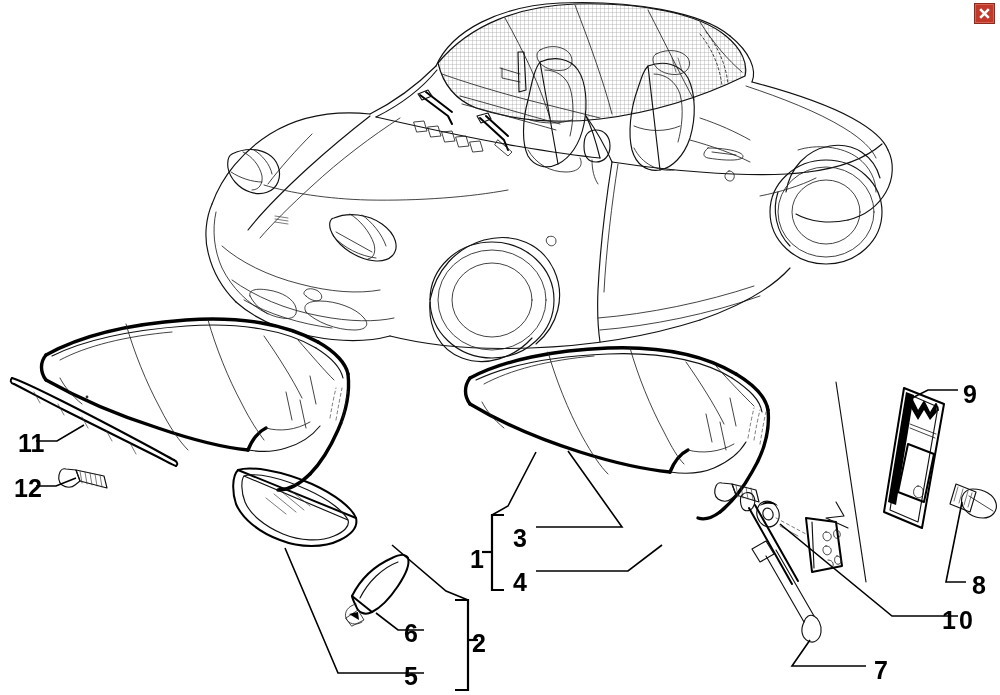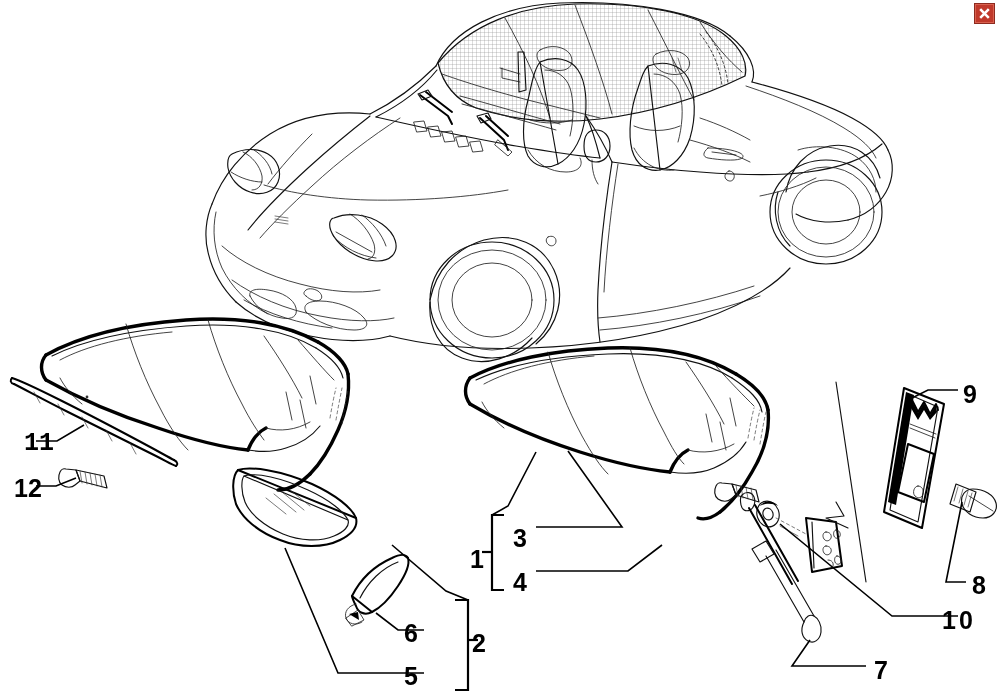--- a/index.html
+++ b/index.html
@@ -328,21 +328,21 @@
       <path class="leader" d="M866 666 L792 666 L810 640"></path>
 
       <path class="leader" d="M966 582 L946 582 L962 502"></path>
 
       <path class="leader" d="M958 390 L928 390 L910 399"></path>
 
       <path class="leader" d="M958 616 L892 616 L780 524"></path>
     </g>
   </svg>
 
-  <div class="callout" style="left:24px;  top:431px;font-family:Liberation Mono, monospace;">11</div>
+  <div class="callout" style="left:18px;  top:431px;">11</div>
   <div class="callout" style="left:6px;  top:476px;margin-left:8px;">12</div>
   <div class="callout" style="left:404px; top:621px;">6</div>
   <div class="callout" style="left:404px; top:664px;">5</div>
   <div class="callout" style="left:472px; top:631px;">2</div>
   <div class="callout" style="left:470px; top:547px;">1</div>
   <div class="callout" style="left:513px; top:526px;">3</div>
   <div class="callout" style="left:513px; top:570px;">4</div>
   <div class="callout" style="left:874px; top:658px;">7</div>
   <div class="callout" style="left:972px; top:573px;">8</div>
   <div class="callout" style="left:963px; top:382px;">9</div>

